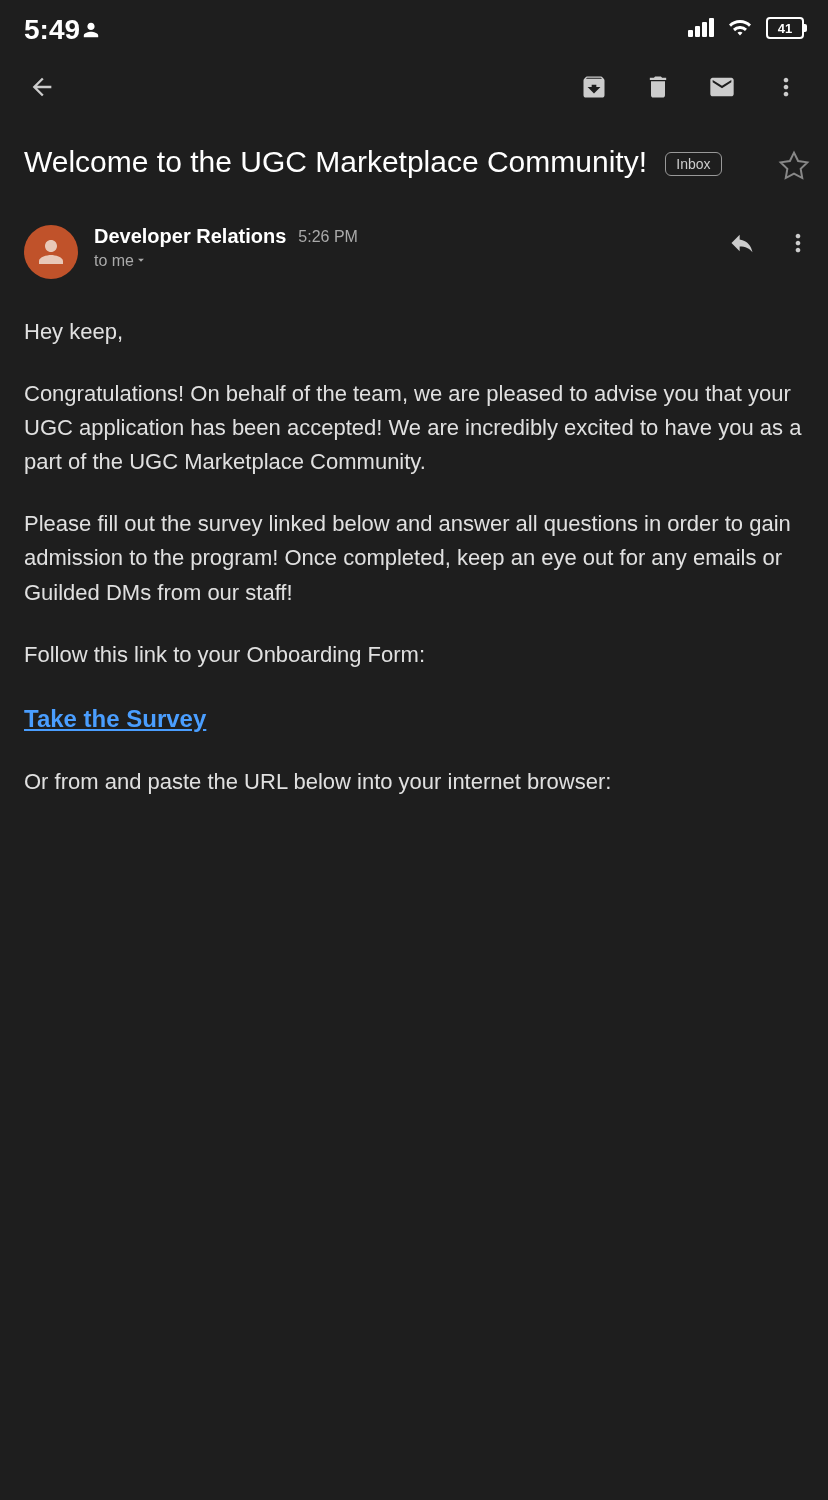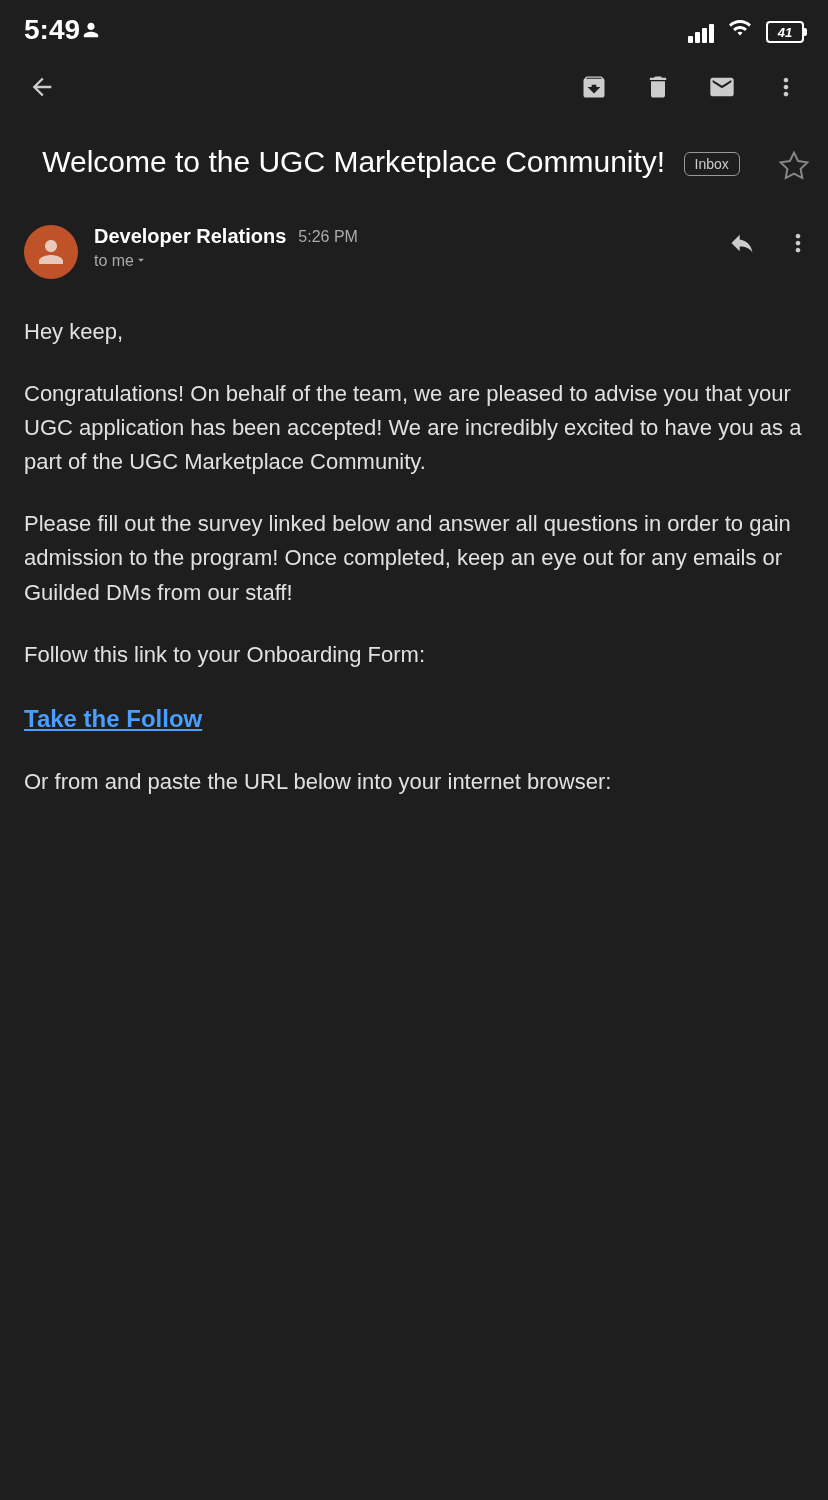--- a/index.html
+++ b/index.html
@@ -38,23 +38,22 @@
     .status-person-icon {
       width: 22px;
       height: 22px;
       display: inline-flex;
       align-items: center;
       justify-content: center;
     }
 
     .status-icons {
       display: flex;
-      align-items: flex-end;
+      align-items: flex-start;
       gap: 14px;
-      font-style: italic;
     }
 
     .signal-bars {
       display: flex;
       align-items: flex-end;
       gap: 2px;
       height: 20px;
     }
 
     .signal-bar {
@@ -126,21 +125,20 @@
       padding: 4px;
     }
 
     .icon-btn svg {
       fill: #cccccc;
     }
 
     
     .email-subject {
       padding: 16px 14px 20px 24px;
-      text-align: center;
     }
 
     .subject-row {
       display: flex;
       align-items: flex-start;
       justify-content: space-between;
     }
 
     .subject-text {
       font-size: 30px;
@@ -378,15 +376,15 @@
       </svg>
     </button>
   </div>
 </div>
 
 <div class="email-body">
   <p>Hey keep,</p>
   <p>Congratulations! On behalf of the team, we are pleased to advise you that your UGC application has been accepted! We are incredibly excited to have you as a part of the UGC Marketplace Community.</p>
   <p>Please fill out the survey linked below and answer all questions in order to gain admission to the program! Once completed, keep an eye out for any emails or Guilded DMs from our staff!</p>
   <p>Follow this link to your Onboarding Form:</p>
-  <p><a class="survey-link" href="#">Take the Follow</a></p>
+  <p><a class="survey-link" href="#">Take the Survey</a></p>
   <p>Or from and paste the URL below into your internet browser:</p>
 </div>
 
 </body></html>

